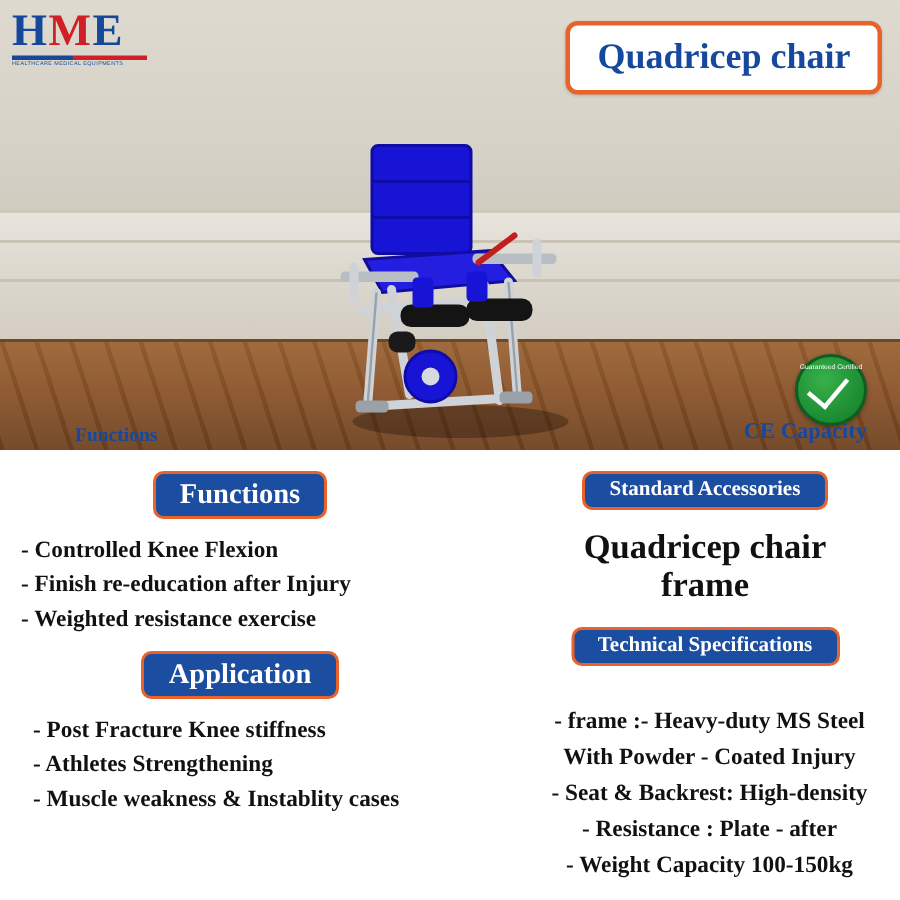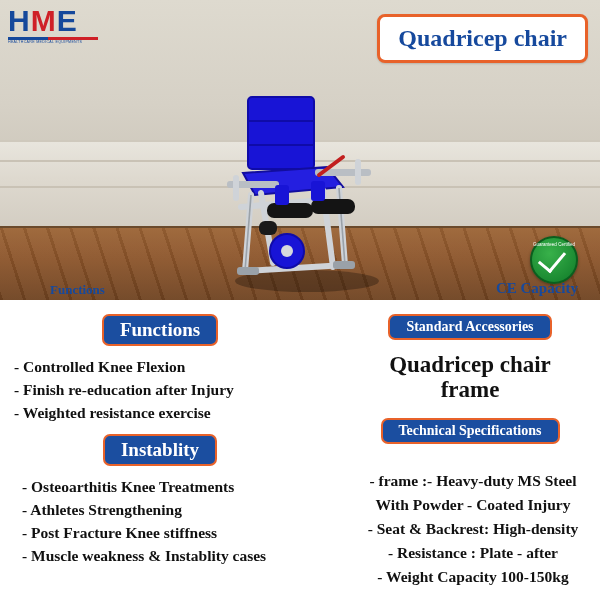--- a/index.html
+++ b/index.html
@@ -41,21 +41,21 @@
   }
   .floorline{
     position:absolute;left:0;top:226px;width:600px;height:4px;background:#6a4a2c;
   }
 
   
   .logo{
     position:absolute;left:8px;top:6px;width:96px;height:48px;
   }
   .logo .mark{
-    font-family:Liberation Sans, sans-serif;
+    font-family:Liberation Serif, serif;
     font-size:30px;font-weight:bold;color:#15489b;letter-spacing:1px;
     line-height:30px;
   }
   .logo .mark .m{color:#cf2027;}
   .logo .sub{
     font-family:"Liberation Sans", sans-serif;
     font-size:3.6px;color:#15489b;letter-spacing:.3px;white-space:nowrap;
   }
   .logo .bar{height:3px;width:90px;background:linear-gradient(90deg,#15489b 0 45%,#cf2027 45% 100%);margin-top:1px;}
 
@@ -227,26 +227,25 @@
       <div class="ctr" style="margin-top:14px;">
         <span class="pill lg">Functions</span>
       </div>
       <ul class="bullets">
         <li>- Controlled Knee Flexion</li>
         <li>- Finish re-education after Injury</li>
         <li>- Weighted resistance exercise</li>
       </ul>
 
       <div class="ctr" style="margin-top:10px;">
-        <span class="pill lg">Instablity</span>
+        <span class="pill lg">Application</span>
       </div>
       <ul class="bullets ind">
-        <li>- Osteoarthitis Knee Treatments</li>
+        <li>- Post Fracture Knee stiffness</li>
         <li>- Athletes Strengthening</li>
-        <li>- Post Fracture Knee stiffness</li>
         <li>- Muscle weakness &amp; Instablity cases</li>
       </ul>
     </div>
 
     <div class="col-right">
       <div class="ctr" style="margin-top:14px;">
         <span class="pill md">Standard Accessories</span>
       </div>
       <div class="bigtitle">
         <div>Quadricep chair</div>

